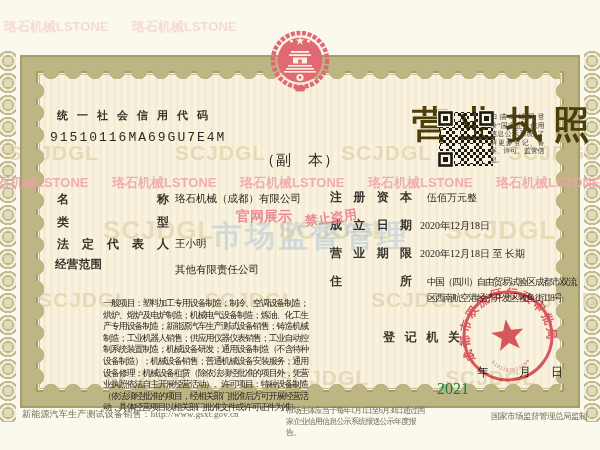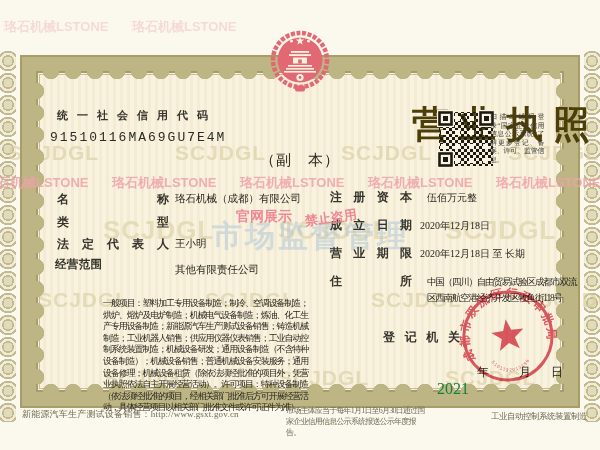--- a/index.html
+++ b/index.html
@@ -273,13 +273,13 @@
     <textPath href="#sealArc" startOffset="4">成都市双流区行政审批局</textPath>
   </text>
   <polygon points="0,-17 4.11,-5.66 16.17,-5.25 6.66,2.16 9.99,13.75 0,7 -9.99,13.75 -6.66,2.16 -16.17,-5.25 -4.11,-5.66" fill="#dd4e5f"></polygon>
   <text font-size="4.5" fill="#dd4e5f" letter-spacing="1" font-family="Liberation Sans, sans-serif">
     <textPath href="#codeArc" startOffset="2">5101132013186</textPath>
   </text>
 </svg>
 
 <div class="abs ft ft-left">新能源汽车生产测试设备销售：http://www.gsxt.gov.cn</div>
 <div class="abs ft ft-mid">市场主体应当于每年1月1日至6月30日通过国家企业信用信息公示系统报送公示年度报告。</div>
-<div class="abs ft ft-right">工业自动控制系统装置制造</div>
+<div class="abs ft ft-right">国家市场监督管理总局监制</div>
 
 </body></html>

